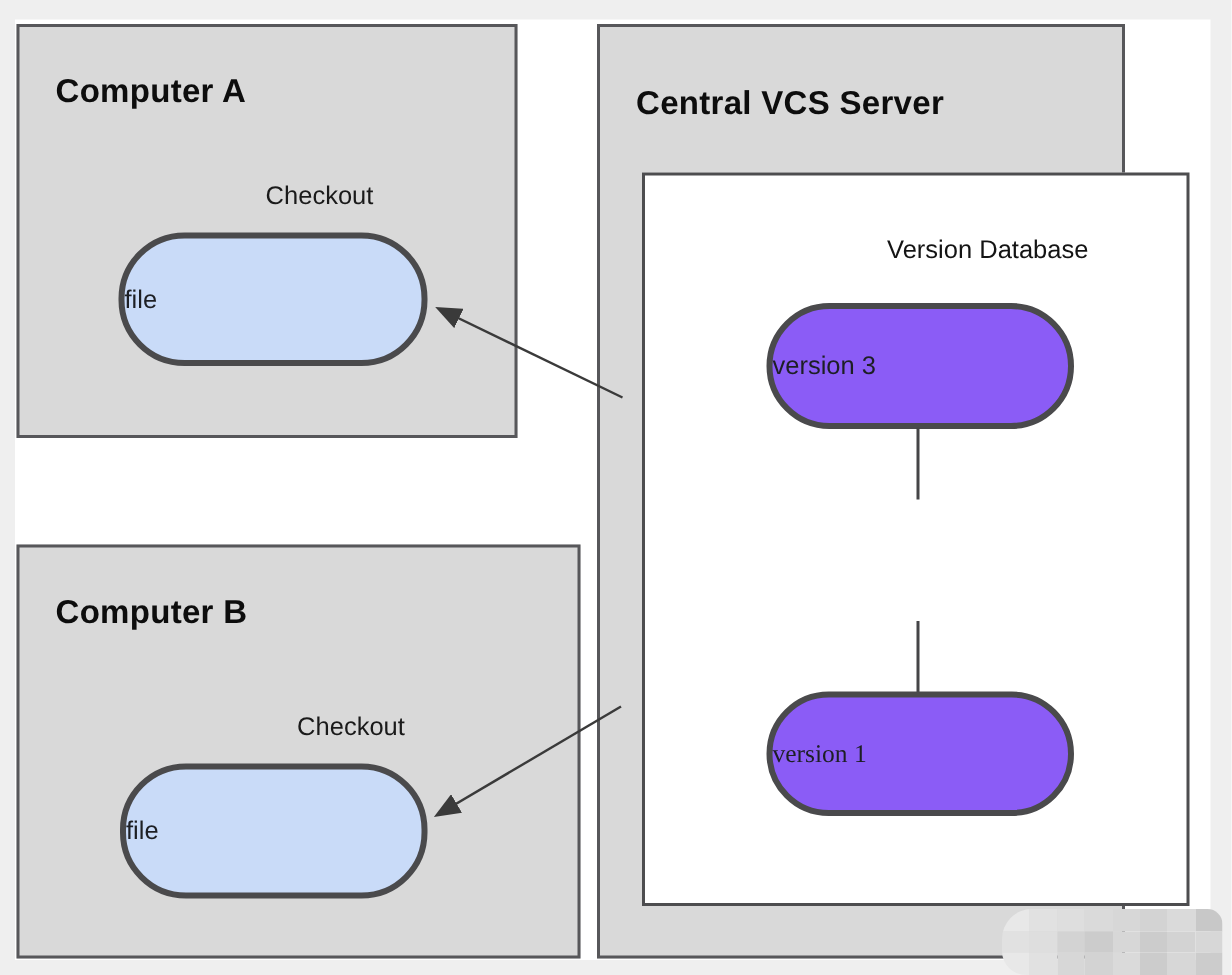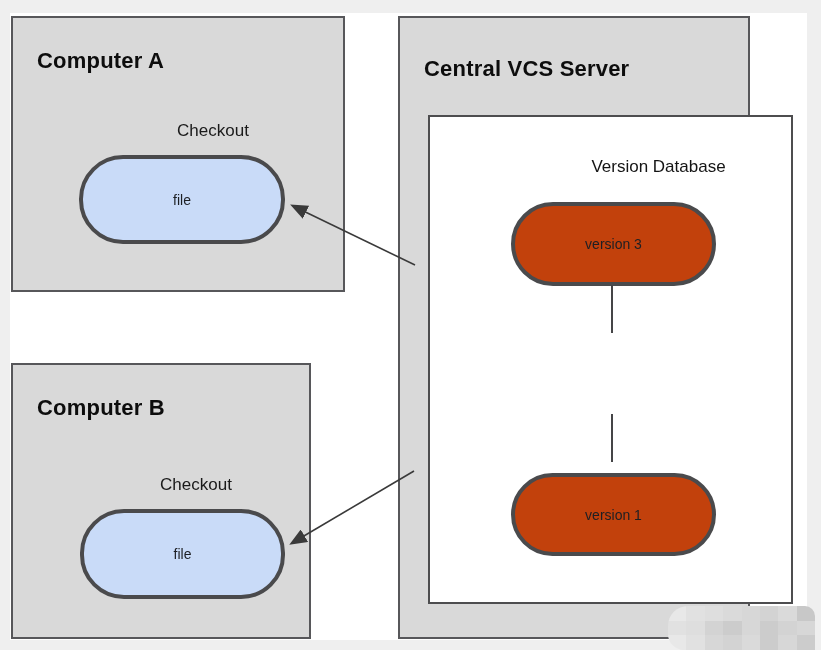--- a/index.html
+++ b/index.html
@@ -11,57 +11,57 @@
   }
   .canvas {
     position:absolute; left:10px; top:13px; width:797px; height:627px;
     background:#ffffff;
   }
   .panel {
     position:absolute; box-sizing:border-box;
     background:#d9d9d9; border:2px solid #57575a;
   }
   #computer-a { left:11px; top:16px;  width:334px; height:276px; }
-  #computer-b { left:11px; top:363px; width:300px; height:276px; }
+  #computer-b { left:11px; top:363px; width:376px; height:276px; }
   #vcs-server { left:386px; top:16px; width:352px; height:623px;margin-left:12px; }
   .panel-title {
     position:absolute; left:0; width:100%; 
     font-size:22px; font-weight:bold; color:#0d0d0d; letter-spacing:0.2px;padding-left:24px;
   }
   #computer-a .panel-title, #computer-b .panel-title { top:30px; }
   #vcs-server .panel-title { top:38px; }
   .checkout-label {
     position:absolute; left:0; width:100%; text-align:center;
     font-size:17px; color:#1a1a1a;margin-left:35px;
   }
   #computer-a .checkout-label { top:103px; }
   #computer-b .checkout-label { top:110px; }
   .pill {
     position:absolute; box-sizing:border-box;
     border:4px solid #4a4a4c; border-radius:44px;
-    display:flex; align-items:center; justify-content:center;
-    font-size:14px; color:#1d1f24;
+    display:flex; align-items:center; 
+    font-size:17px; color:#1d1f24;
   }
   .pill.blue  { background:#c9dbf8; }
-  .pill.green { background:#c2410c; }
+  .pill.green { background:#8b5cf6; }
   #computer-a .pill { left:66px; top:137px; width:206px; height:89px; }
   #computer-b .pill { left:67px; top:144px; width:205px; height:90px; }
   .db-box {
     position:absolute; box-sizing:border-box;
     left:28px; top:97px; width:365px; height:489px;
     background:#ffffff; border:2px solid #4d4d4f;
   }
   .db-title {
     position:absolute; left:0; top:40px; width:100%; text-align:center;
     font-size:17px; color:#141414;padding-left:48px;
   }
   .version-pill { left:81px; width:205px; height:84px; border-radius:42px; }
   #version-3 { top:85px; }
   #version-2 { top:215px; height:83px; }
-  #version-1 { top:356px; height:83px; }
+  #version-1 { top:344px; height:83px;font-family:Liberation Serif, serif; }
   .connector {
     position:absolute; left:181px; width:2px; background:#454547;
   }
   #connector-3-2 { top:168px; height:48px; }
   #connector-2-1 { top:297px; height:48px; }
   #arrow-layer {
     position:absolute; left:0; top:0; width:821px; height:650px;
     pointer-events:none;
   }
   #watermark {

